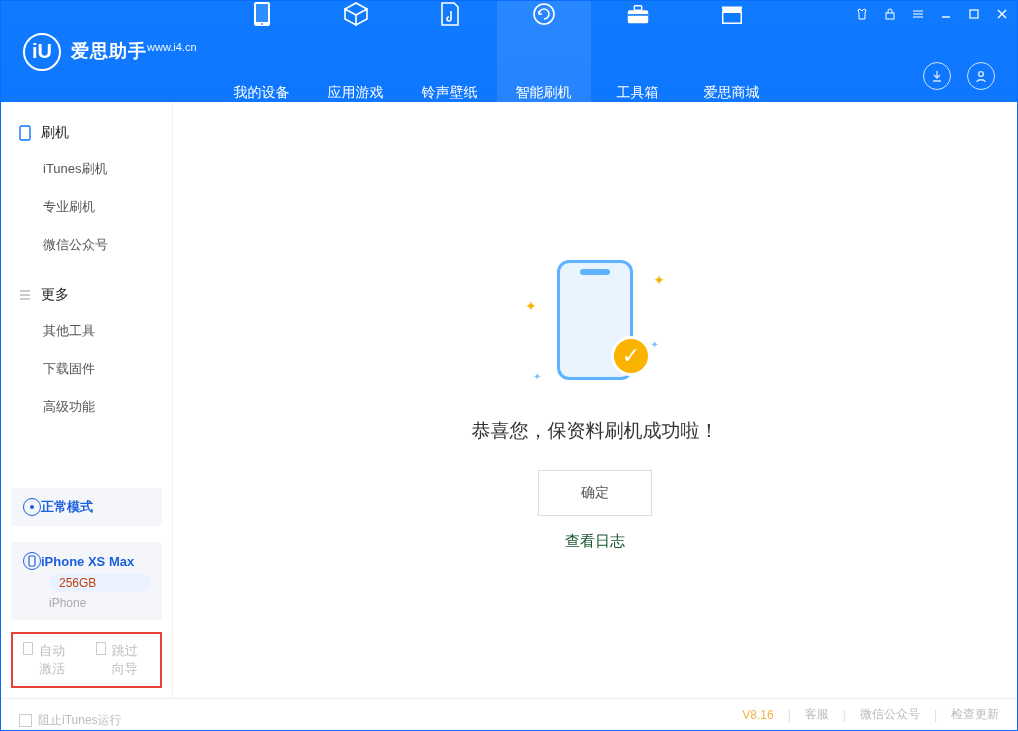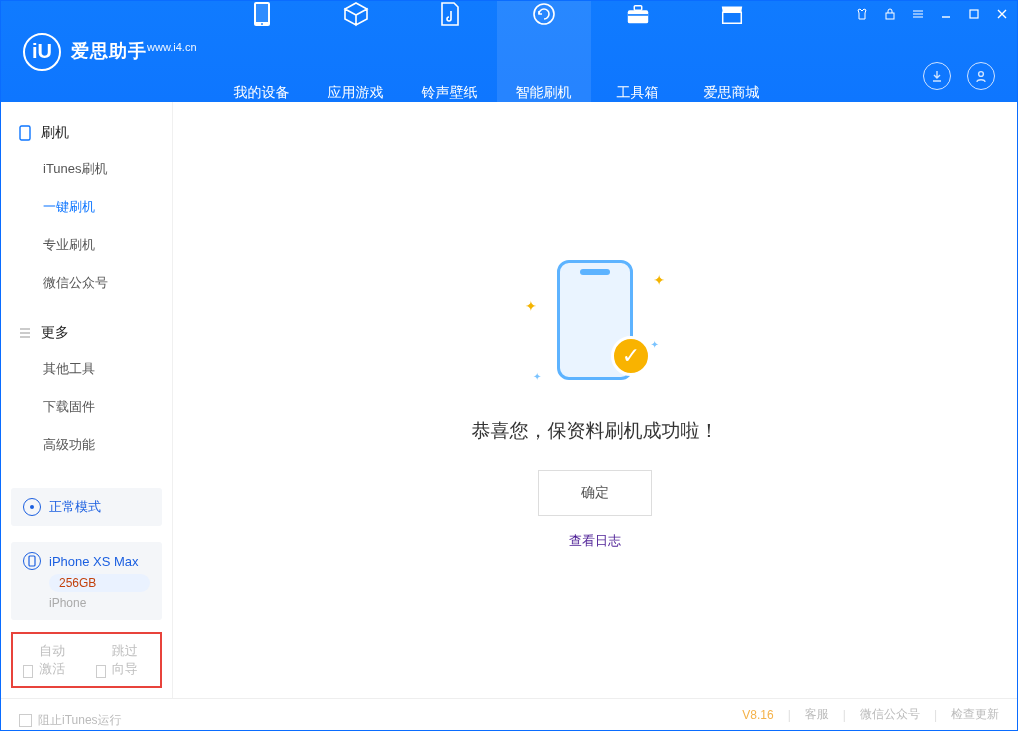--- a/index.html
+++ b/index.html
@@ -30,41 +30,41 @@
 .body { flex: 1; display: flex; min-height: 0; }
 
 .sidebar { width: 172px; border-right: 1px solid #f0f0f0; display: flex; flex-direction: column; }
 .side-scroll { flex: 1; padding-top: 14px; }
 .side-cat { display: flex; align-items: center; padding: 8px 16px; font-size: 14px; color: #222; gap: 8px; }
 .side-cat .cat-icon { width: 16px; height: 16px; color: #0e76ff; display: inline-flex; align-items: center; justify-content: center; }
 .side-item { padding: 10px 16px 10px 42px; font-size: 13px; color: #555; cursor: pointer; }
 .side-item.active { color: #0e76ff; }
 
 .mode-box, .device-box { margin: 8px 10px; background: #f4f6f9; border-radius: 3px; padding: 10px 12px; font-size: 13px; display: flex; flex-direction: column; gap: 4px; }
-.mode-box .mode-row, .dev-row { display: flex; align-items: center; gap: 8px; color: #1b5fe0; font-weight: 400; }
+.mode-box .mode-row, .dev-row { display: flex; align-items: center; color: #1b5fe0; font-weight: 700; }
 .mode-row .mode-icon, .dev-row .dev-icon { width: 18px; height: 18px; border-radius: 50%; border: 1.5px solid #1b5fe0; display: flex; align-items: center; justify-content: center; font-size: 10px; }
 .dev-cap { display: inline-block; background: #eaf2ff; color: #c2410c; border-radius: 10px; padding: 2px 10px; font-size: 12px; margin-left: 26px; font-weight: 500; }
 .dev-type { color: #aaa; font-size: 12px; margin-left: 26px; }
 
 .opt-row { margin: 4px 10px 10px; padding: 8px 10px; border: 2px solid #e8433b; display: flex; gap: 18px; align-items: center; font-size: 13px; color: #bfbfbf; }
-.opt { display: flex; align-items: flex-end; gap: 6px; cursor: pointer; }
+.opt { display: flex; align-items: flex-start; gap: 6px; cursor: pointer; }
 .chk { width: 13px; height: 13px; border: 1px solid #ccc; display: inline-block; }
 
 
 .main { flex: 1; position: relative; display: flex; flex-direction: column; align-items: center; justify-content: center; }
 .illus { position: relative; width: 140px; height: 140px; margin-bottom: 28px; }
 .phone { position: absolute; left: 32px; top: 10px; width: 76px; height: 120px; border: 3px solid #5db3ff; border-radius: 12px; background: #eaf4ff; }
 .phone:before { content: ""; position: absolute; top: 6px; left: 50%; transform: translateX(-50%); width: 30px; height: 6px; background: #5db3ff; border-radius: 3px; }
 .badge-check { position: absolute; right: 14px; bottom: 14px; width: 40px; height: 40px; border-radius: 50%; background: #f9b300; display: flex; align-items: center; justify-content: center; color: #fff; font-size: 22px; border: 3px solid #fff; }
 .sparkle { position: absolute; font-size: 14px; color: #f4b400; }
 .sp1 { left: 0; top: 48px; } .sp2 { right: 0; top: 22px; } .sp3 { left: 8px; bottom: 8px; color: #7ac3ff; font-size: 10px; } .sp4 { right: 6px; bottom: 40px; color: #7ac3ff; font-size: 10px; }
 
 .success-title { font-size: 19px; color: #333; margin-bottom: 26px; }
 .ok-button { padding: 13px 42px; font-size: 14px; border: 1px solid #ddd; background: #fff; cursor: pointer; color: #555; margin-bottom: 16px; }
-.view-log { font-size: 13px; color: #4c1d95; cursor: pointer; }
+.view-log { font-size: 15px; color: #14532d; cursor: pointer; }
 
 
 .statusbar { height: 32px; border-top: 1px solid #eee; display: flex; align-items: center; padding: 0 18px; font-size: 12px; color: #bbb; }
 .status-left { display: flex; align-items: center; gap: 6px; cursor: pointer; margin-top: 12px; }
 .status-right { margin-left: auto; display: flex; align-items: center; gap: 14px; }
 .status-right .sr { cursor: pointer; }
 .status-right .sep { color: #e0e0e0; }
 .version { color: #f4b24a; }
 
 svg { display: block; }
@@ -197,21 +197,20 @@
       <div class="side-scroll">
         <div class="side-cat">
           <span class="cat-icon">
               <svg width="12" height="16" viewBox="0 0 12 16">
                 <rect x="1" y="1" width="10" height="14" rx="1.5" fill="none" stroke="#0e76ff" stroke-width="1.4"></rect>
               </svg>
             </span>
           <span>刷机</span>
         </div>
         <div class="side-item">iTunes刷机</div>
-        <div class="side-item active">一键刷机</div>
         <div class="side-item">专业刷机</div>
         <div class="side-item">微信公众号</div>
 
         <div class="side-cat" style="margin-top:14px">
           <span class="cat-icon" style="color:#bbb">
               <svg width="14" height="14" viewBox="0 0 14 14">
                 <path d="M2 3 H12 M2 7 H12 M2 11 H12" stroke="#bbb" stroke-width="1.4"></path>
               </svg>
             </span>
           <span>更多</span>

